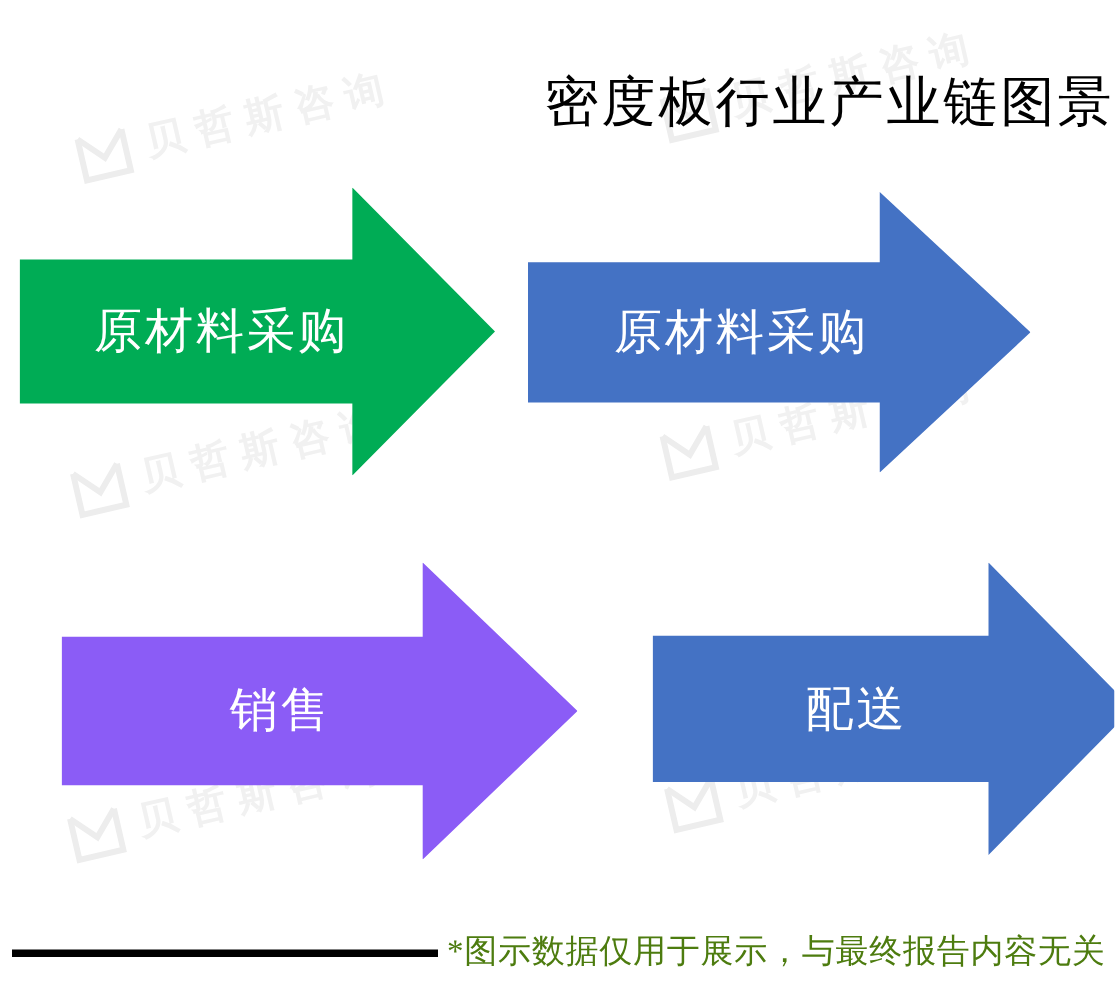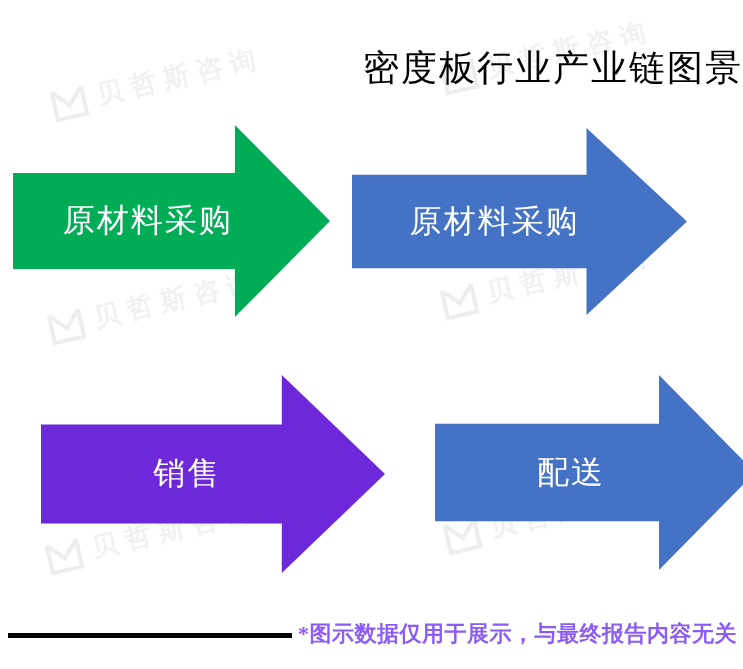--- a/index.html
+++ b/index.html
@@ -41,21 +41,21 @@
     color:#fff;font-size:32px;letter-spacing:2px;
     font-weight:400;
   }
   
   .foot-line{
     position:absolute;left:8px;top:633px;
     width:284px;height:5px;background:#000;
   }
   .footnote{
     position:absolute;right:6px;top:619px;
-    font-size:22px;font-weight:700;color:#8b5cf6;
+    font-size:22px;font-weight:400;color:#4d7c0f;
     letter-spacing:0.5px;
   }
 </style>
 </head>
 <body>
 
 <div class="canvas">
 
   <div class="wm" style="left:55px;top:85px">
     <svg width="38" height="40" viewBox="0 0 38 40" fill="none" stroke="#ededed" stroke-width="4">
@@ -103,21 +103,21 @@
   <div class="title">密度板行业产业链图景</div>
 
   <div class="arrow" style="left: 13px; top: 125px; width: 317px; height: 192px; background-color: rgb(0, 172, 85);">
     <div class="lbl">原材料采购</div>
   </div>
 
   <div class="arrow" style="left: 352px; top: 128px; width: 335px; height: 187px; background-color: rgb(68, 114, 196);">
     <div class="lbl">原材料采购</div>
   </div>
 
-  <div class="arrow" style="left: 41px; top: 375px; width: 344px; height: 198px; background-color: #6d28d9; font-family: Liberation Mono, monospace;">
+  <div class="arrow" style="left: 41px; top: 375px; width: 344px; height: 198px; background-color: #8b5cf6; font-family: Liberation Mono, monospace;">
     <div class="lbl">销售</div>
   </div>
 
   <div class="arrow" style="left: 407px; top: 375px; width: 320px; height: 195px; background-color: rgb(68, 114, 196); margin-left: 28px;">
     <div class="lbl">配送</div>
   </div>
 
   <div class="foot-line"></div>
   <div class="footnote">*图示数据仅用于展示，与最终报告内容无关</div>
 

